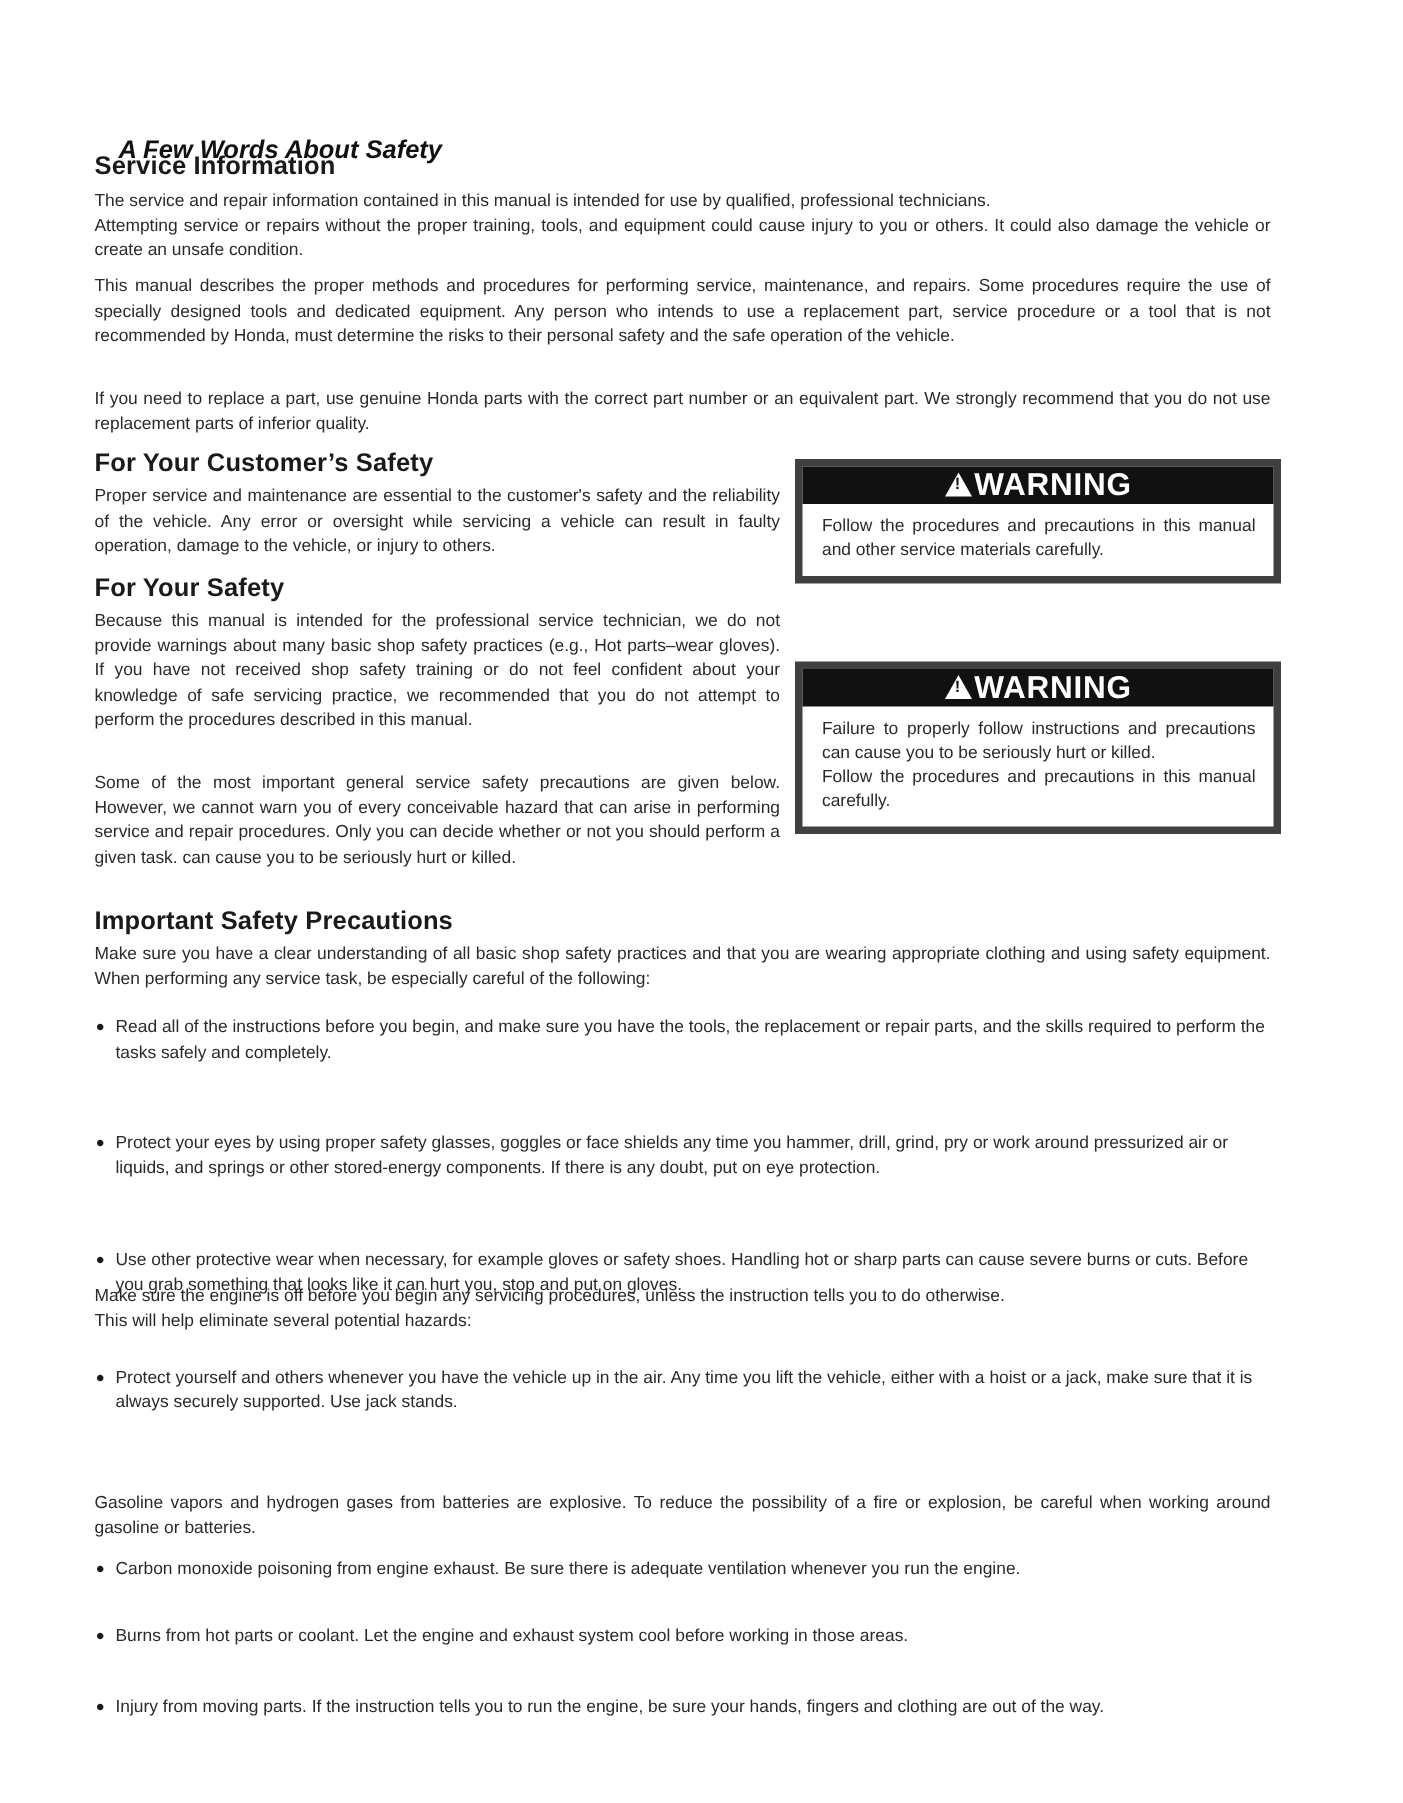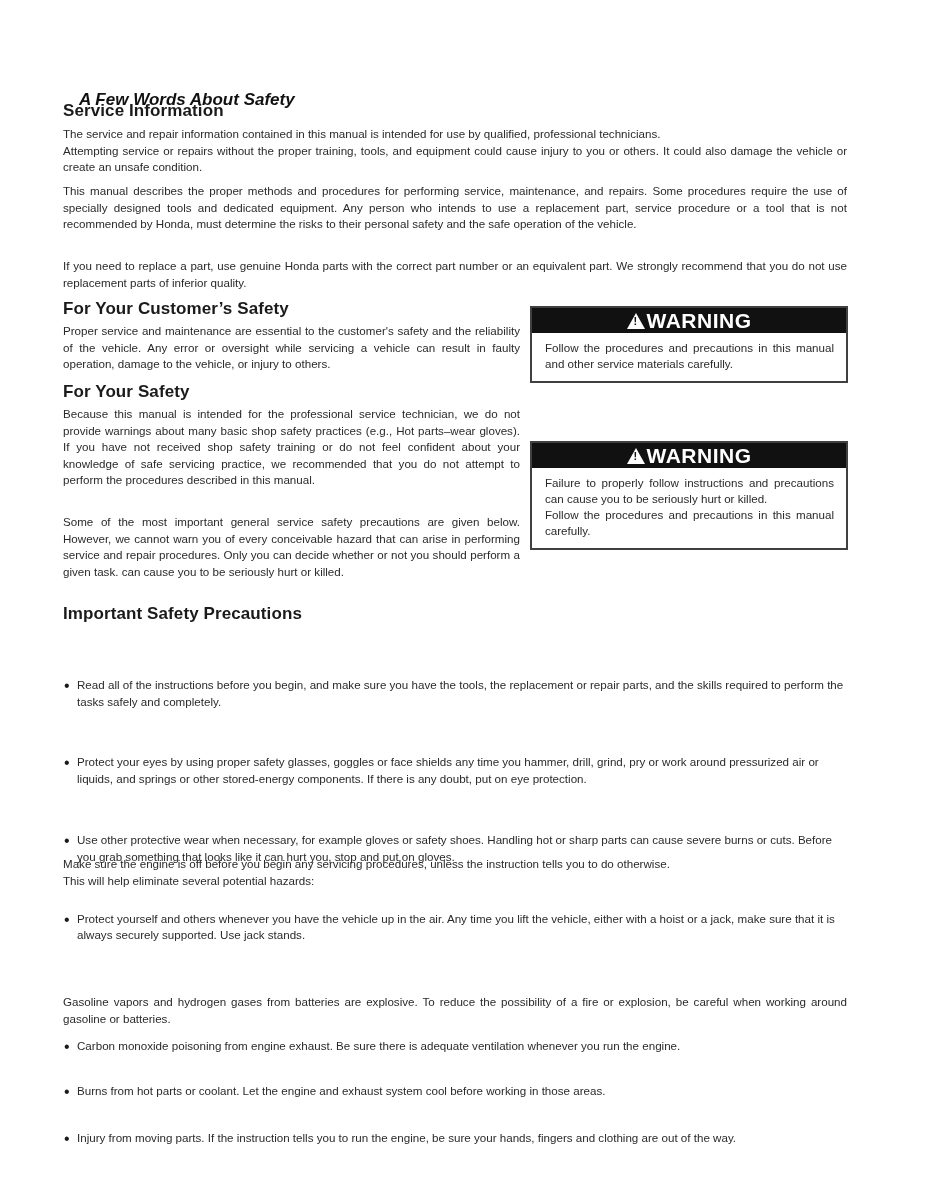--- a/index.html
+++ b/index.html
@@ -46,21 +46,21 @@
     }
     .just { text-align: justify; }
 
     .abs { position: absolute; }
 
     
     .warn-box {
       position: absolute;
       left: 530px;
       width: 314px;
-      border: 2px solid #404040;
+      border: 5px solid #404040;
       background: #fff;
     }
     .warn-head {
       background: #111111;
       color: #ffffff;
       font-weight: bold;
       font-size: 21px;
       height: 25px;
       line-height: 26px;
       text-align: center;
@@ -122,20 +122,21 @@
   <p class="abs just" style="top:258px;left:0;width:784px;">If you need to replace a part, use genuine Honda parts with the correct part number or an equivalent part. We strongly recommend that you do not use replacement parts of inferior quality.</p>
 
   <h2 class="abs" style="top:299px;left:0;">For Your Customer’s Safety</h2>
   <p class="abs just" style="top:323px;left:0;width:457px;">Proper service and maintenance are essential to the customer's safety and the reliability of the vehicle. Any error or oversight while servicing a vehicle can result in faulty operation, damage to the vehicle, or injury to others.</p>
 
   <h2 class="abs" style="top:382px;left:0;">For Your Safety</h2>
   <p class="abs just" style="top:406px;left:0;width:457px;">Because this manual is intended for the professional service technician, we do not provide warnings about many basic shop safety practices (e.g., Hot parts–wear gloves). If you have not received shop safety training or do not feel confident about your knowledge of safe servicing practice, we recommended that you do not attempt to perform the procedures described in this manual.</p>
   <p class="abs just" style="top:514px;left:0;width:457px;">Some of the most important general service safety precautions are given below. However, we cannot warn you of every conceivable hazard that can arise in performing service and repair procedures. Only you can decide whether or not you should perform a given task. can cause you to be seriously hurt or killed.</p>
 
   <h2 class="abs" style="top:604px;left:0;">Important Safety Precautions</h2>
+  <p class="abs just" style="top:628px;left:0;width:784px;">Make sure you have a clear understanding of all basic shop safety practices and that you are wearing appropriate clothing and using safety equipment. When performing any service task, be especially careful of the following:</p>
 
   <div class="abs bullet" style="top:677px;left:0;width:770px;">
     <span class="dot">•</span>
     <p>Read all of the instructions before you begin, and make sure you have the tools, the replacement or repair parts, and the skills required to perform the tasks safely and completely.</p>
   </div>
   <div class="abs bullet" style="top:721px;left:0;width:770px;">
     <span class="dot">•</span>
     <p>Protect your eyes by using proper safety glasses, goggles or face shields any time you hammer, drill, grind, pry or work around pressurized air or liquids, and springs or other stored-energy components. If there is any doubt, put on eye protection.</p>
   </div>
   <div class="abs bullet" style="top:766px;left:0;width:770px;">

